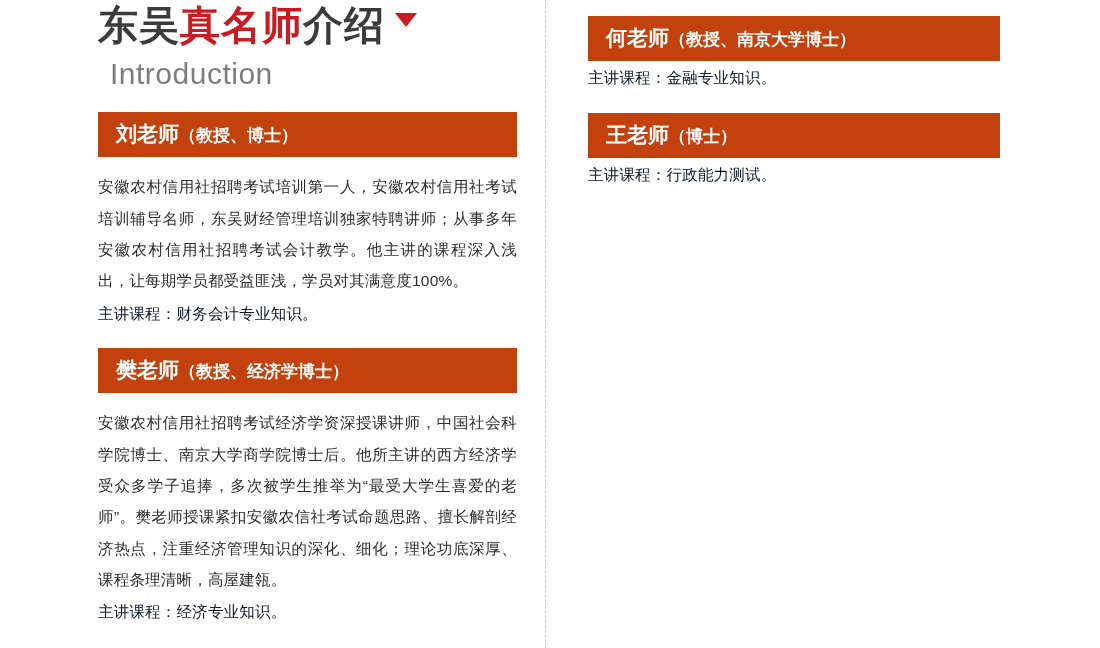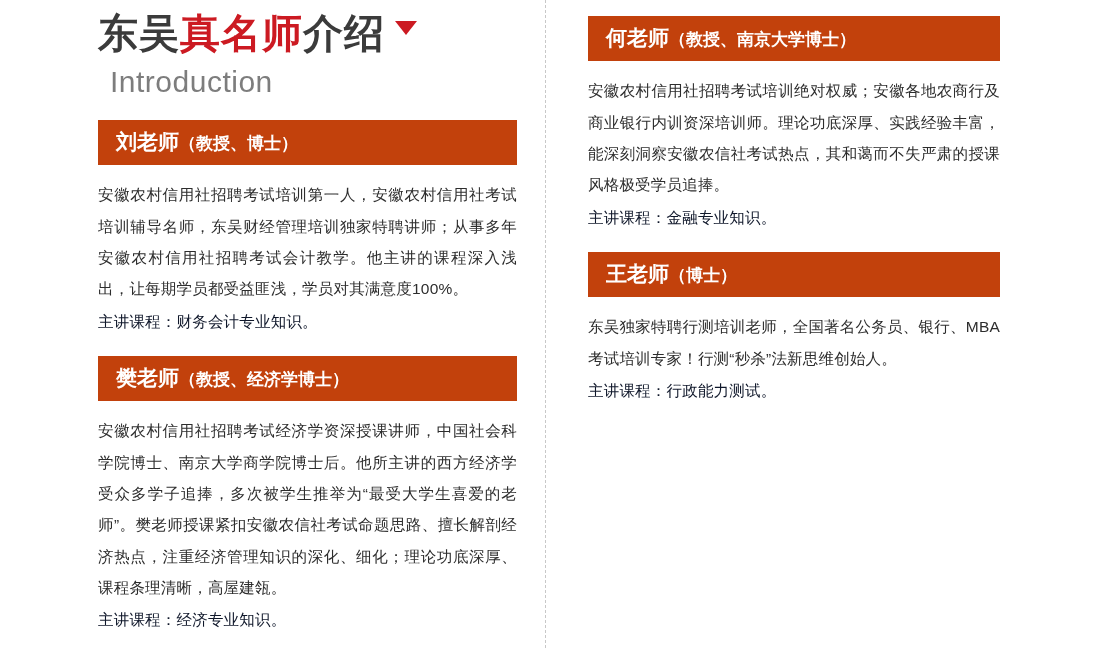--- a/index.html
+++ b/index.html
@@ -36,21 +36,20 @@
   .col-right {
     width: 554px;
     box-sizing: border-box;
     padding: 0 100px 0 42px;
     position: relative;
   }
 
   
   .main-title {
     margin: 0;
-    padding-top: 8px;
     font-size: 40px;
     font-weight: bold;
     letter-spacing: 1px;
     line-height: 1.25;
     color: #3b3b3b;
     white-space: nowrap;
   }
   .main-title .accent {
     color: #cc1a22;
   }
@@ -133,26 +132,24 @@
     </div>
 
   </div>
 
   <div class="divider"></div>
 
   <div class="col-right">
 
     <div class="teacher first-right">
       <div class="name-bar"><span>何老师</span><span class="role">（教授、南京大学博士）</span></div>
-      <p class="desc">安徽农村信用社招聘考试培训绝对权威；安徽各地农商行及商业银行内训资深培训师。理论功底深厚、实践经验丰富，能深刻洞察安徽农信社考试热点，其和蔼而不失严肃的授课风格极受学员追捧。</p>
       <p class="course">主讲课程：金融专业知识。</p>
     </div>
 
 
     <div class="teacher">
       <div class="name-bar"><span>王老师</span><span class="role">（博士）</span></div>
-      <p class="desc">东吴独家特聘行测培训老师，全国著名公务员、银行、MBA考试培训专家！行测“秒杀”法新思维创始人。</p>
       <p class="course">主讲课程：行政能力测试。</p>
     </div>
 
   </div>
 
 </div>
 
 </body></html>

